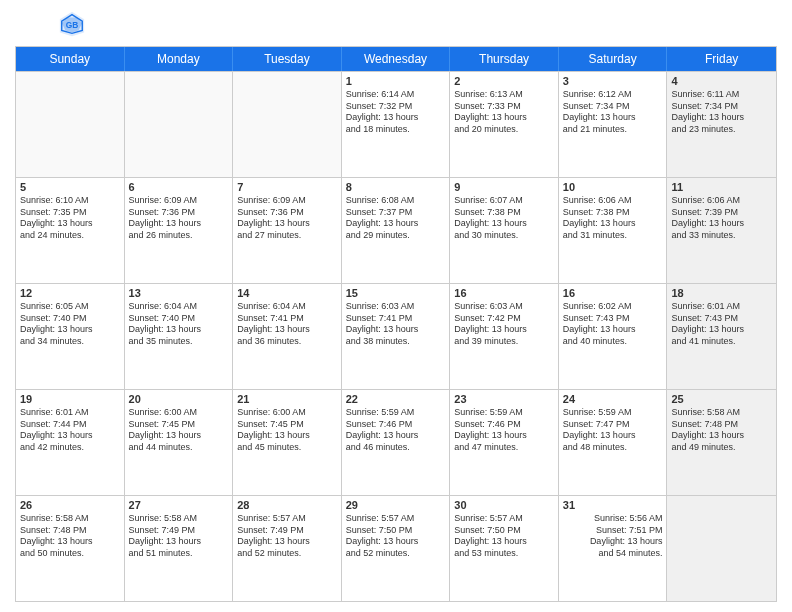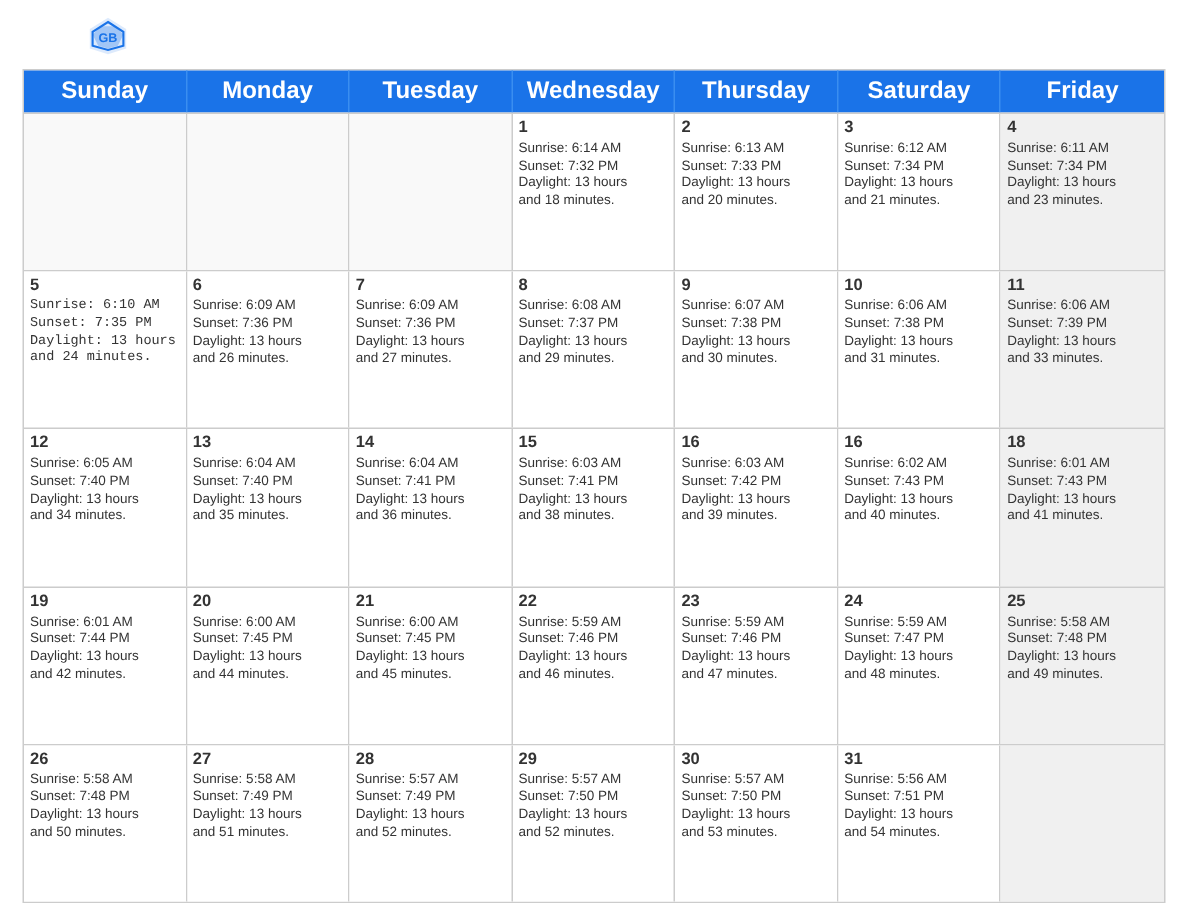--- a/index.html
+++ b/index.html
@@ -61,22 +61,22 @@
       flex-direction: column;
       border: 1px solid #ccc;
     }
     .calendar-header {
       display: grid;
       grid-template-columns: repeat(7, 1fr);
       background: #1a73e8;
     }
     .cal-header-cell {
       color: white;
-      font-size: 16px;
-      font-weight: bold;
+      font-size: 12px;
+      font-weight: normal;
       padding: 5px 4px;
       text-align: center;
       border-right: 1px solid #3a8ef0;
     }
     .cal-header-cell:last-child { border-right: none; }
     .calendar-body {
       flex: 1;
       display: grid;
       grid-template-rows: repeat(5, 1fr);
     }
@@ -171,21 +171,21 @@
             <div class="day-number">4</div>
             <div class="cell-info" style="white-space: pre-line;">Sunrise: 6:11 AM
 Sunset: 7:34 PM
 Daylight: 13 hours
 and 23 minutes.</div>
           </div>
         </div>
         <div class="cal-week">
           <div class="cal-cell">
             <div class="day-number">5</div>
-            <div class="cell-info" style="white-space: pre-line; font-family: Liberation Mono, monospace;">Sunrise: 6:10 AM
+            <div class="cell-info" style="white-space: pre-line;">Sunrise: 6:10 AM
 Sunset: 7:35 PM
 Daylight: 13 hours
 and 24 minutes.</div>
           </div>
           <div class="cal-cell">
             <div class="day-number">6</div>
             <div class="cell-info" style="white-space: pre-line;">Sunrise: 6:09 AM
 Sunset: 7:36 PM
 Daylight: 13 hours
 and 26 minutes.</div>
@@ -359,21 +359,21 @@
           </div>
           <div class="cal-cell">
             <div class="day-number">30</div>
             <div class="cell-info" style="white-space: pre-line;">Sunrise: 5:57 AM
 Sunset: 7:50 PM
 Daylight: 13 hours
 and 53 minutes.</div>
           </div>
           <div class="cal-cell">
             <div class="day-number">31</div>
-            <div class="cell-info" style="white-space: pre-line;">Sunrise: 5:56 AM
+            <div class="cell-info" style="white-space: pre-line; text-align: right;">Sunrise: 5:56 AM
 Sunset: 7:51 PM
 Daylight: 13 hours
 and 54 minutes.</div>
           </div>
           <div class="cal-cell empty shaded"></div>
         </div>
       </div>
   </div>
 </div>
 

